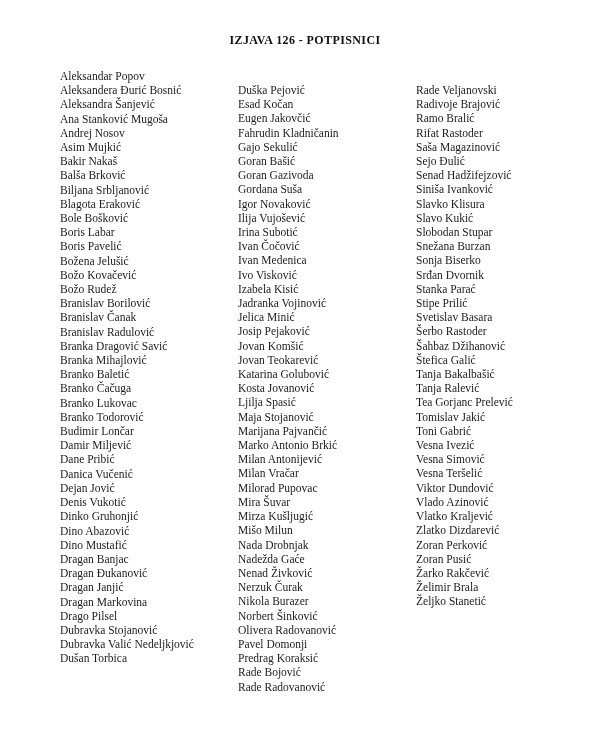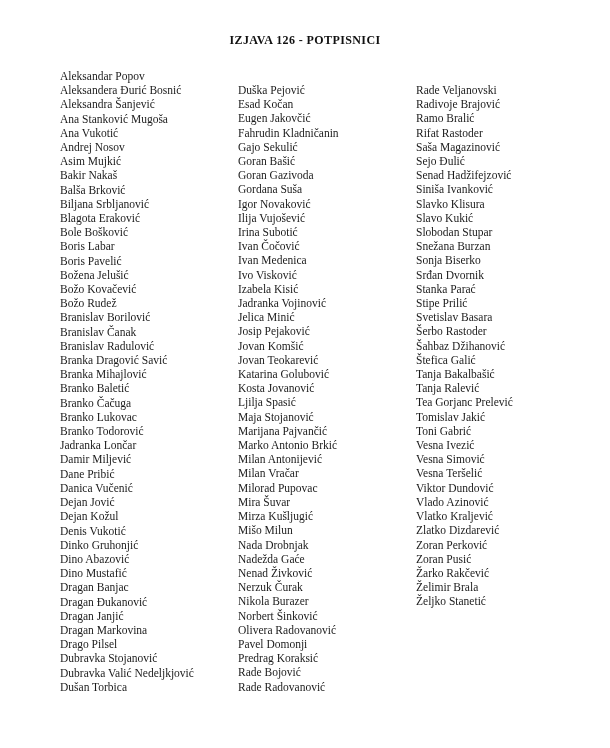--- a/index.html
+++ b/index.html
@@ -48,21 +48,20 @@
 <body>
 
 <div class="page">
   <h1 class="title">IZJAVA 126 - POTPISNICI</h1>
   <div class="columns">
     <div class="col">
         <div class="name-row">Aleksandar Popov</div>
         <div class="name-row">Aleksandera Đurić Bosnić</div>
         <div class="name-row">Aleksandra Šanjević</div>
         <div class="name-row">Ana Stanković Mugoša</div>
-        <div class="name-row">Ana Vukotić</div>
         <div class="name-row">Andrej Nosov</div>
         <div class="name-row">Asim Mujkić</div>
         <div class="name-row">Bakir Nakaš</div>
         <div class="name-row">Balša Brković</div>
         <div class="name-row">Biljana Srbljanović</div>
         <div class="name-row">Blagota Eraković</div>
         <div class="name-row">Bole Bošković</div>
         <div class="name-row">Boris Labar</div>
         <div class="name-row">Boris Pavelić</div>
         <div class="name-row">Božena Jelušić</div>
@@ -70,26 +69,25 @@
         <div class="name-row">Božo Rudež</div>
         <div class="name-row">Branislav Borilović</div>
         <div class="name-row">Branislav Čanak</div>
         <div class="name-row">Branislav Radulović</div>
         <div class="name-row">Branka Dragović Savić</div>
         <div class="name-row">Branka Mihajlović</div>
         <div class="name-row">Branko Baletić</div>
         <div class="name-row">Branko Čačuga</div>
         <div class="name-row">Branko Lukovac</div>
         <div class="name-row">Branko Todorović</div>
-        <div class="name-row">Jadranka Lončar</div>
+        <div class="name-row">Budimir Lončar</div>
         <div class="name-row">Damir Miljević</div>
         <div class="name-row">Dane Pribić</div>
         <div class="name-row">Danica Vučenić</div>
         <div class="name-row">Dejan Jović</div>
-        <div class="name-row">Dejan Kožul</div>
         <div class="name-row">Denis Vukotić</div>
         <div class="name-row">Dinko Gruhonjić</div>
         <div class="name-row">Dino Abazović</div>
         <div class="name-row">Dino Mustafić</div>
         <div class="name-row">Dragan Banjac</div>
         <div class="name-row">Dragan Đukanović</div>
         <div class="name-row">Dragan Janjić</div>
         <div class="name-row">Dragan Markovina</div>
         <div class="name-row">Drago Pilsel</div>
         <div class="name-row">Dubravka Stojanović</div>

